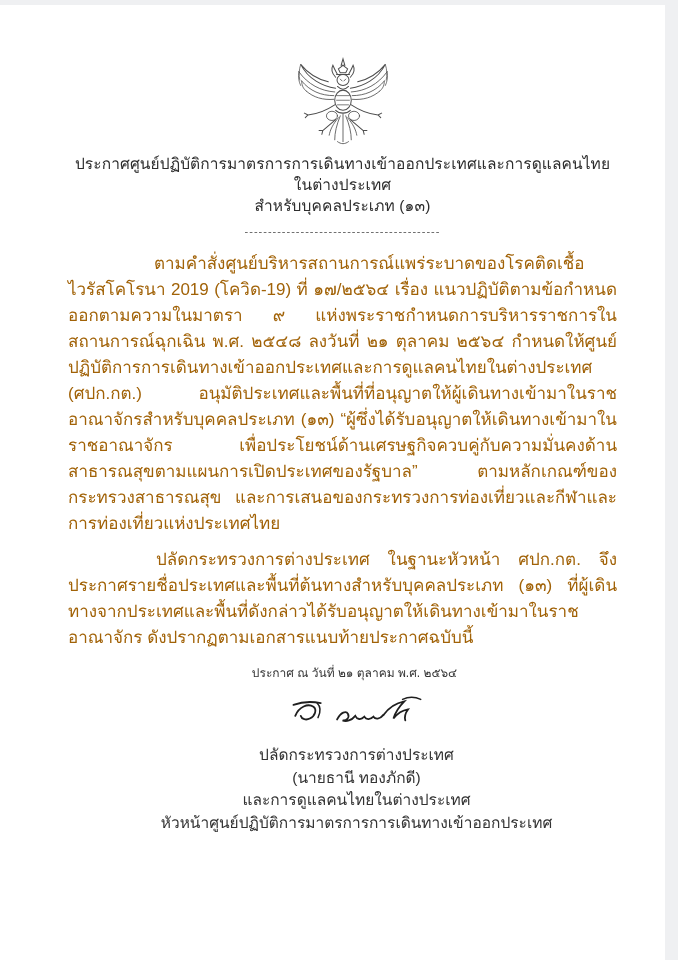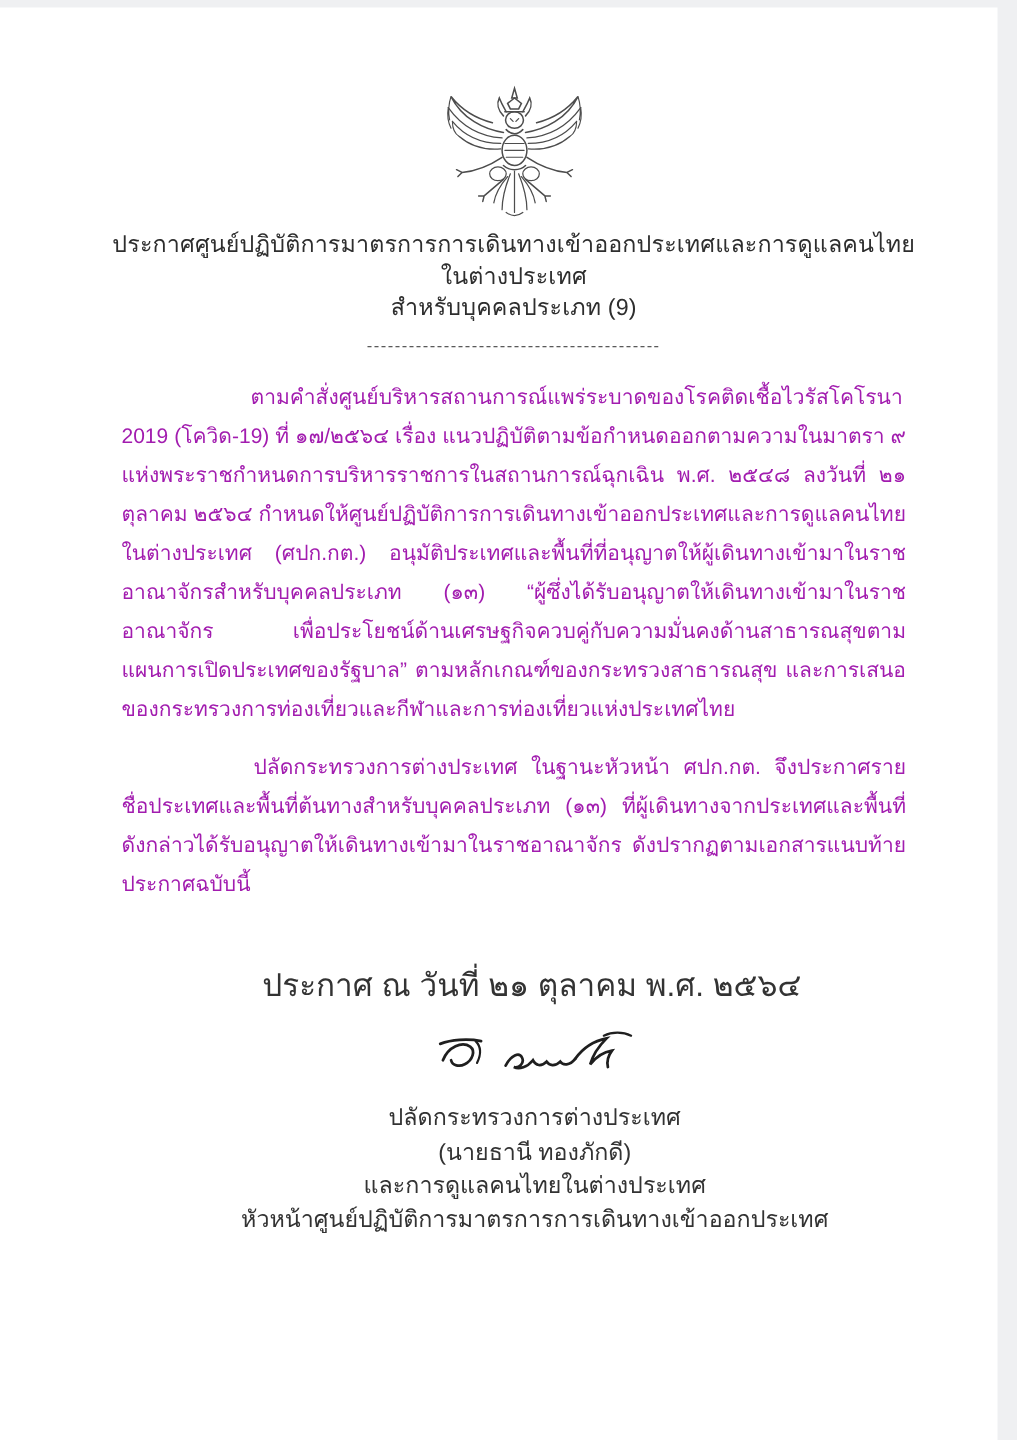--- a/index.html
+++ b/index.html
@@ -36,34 +36,34 @@
   .separator {
     text-align: center;
     font-size: 11px;
     letter-spacing: 1px;
     color: #5a5a5a;
     margin-top: 9px;
     white-space: nowrap;
     overflow: hidden;
   }
   .body-para {
-    font-size: 14px;
+    font-size: 17px;
     line-height: 26px;
     text-align: justify;
     overflow-wrap: anywhere;
-    margin: 13px;
-    color: #a21caf;
+    margin: 0;
+    color: #a16207;
   }
   .para1 { margin-top: 14px; text-indent: 86px; }
   .para2 { margin-top: 10px; text-indent: 88px; }
   .date-line {
     text-align: center;
-    font-size: 21px;
+    font-size: 12px;
     color: #333333;
-    margin-top: 38px;
+    margin-top: 12px;
     padding-left: 24px;
   }
   .signature-wrap {
     width: 160px;
     margin: 8px auto 0 auto;
     padding-left: 30px;
     height: 48px;
     display: flex; align-items: center; justify-content: center;
   }
   .sig-block {
@@ -122,21 +122,21 @@
         <path d="M52 68 L38 80 M38 80 l-4 0 M38 80 l-1 4"></path>
         <path d="M68 68 L82 80 M82 80 l4 0 M82 80 l1 4"></path>
 
         <path d="M60 62 L60 92 M57 64 C53 74 51 82 51 90 M63 64 C67 74 69 82 69 90 M55 66 C49 73 46 79 45 85 M65 66 C71 73 74 79 75 85" stroke-width="0.9"></path>
         <path d="M54 92 C58 95 62 95 66 92" stroke-width="0.9"></path>
       </svg>
     </div>
 
     <div class="doc-title">
       <div>ประกาศศูนย์ปฏิบัติการมาตรการการเดินทางเข้าออกประเทศและการดูแลคนไทยในต่างประเทศ</div>
-      <div>สำหรับบุคคลประเภท (9)</div>
+      <div>สำหรับบุคคลประเภท (๑๓)</div>
     </div>
 
     <div class="separator">------------------------------------------</div>
 
     <p class="body-para para1">ตามคำสั่งศูนย์บริหารสถานการณ์แพร่ระบาดของโรคติดเชื้อไวรัสโคโรนา 2019 (โควิด-19) ที่ ๑๗/๒๕๖๔ เรื่อง แนวปฏิบัติตามข้อกำหนดออกตามความในมาตรา ๙ แห่งพระราชกำหนดการบริหารราชการในสถานการณ์ฉุกเฉิน พ.ศ. ๒๕๔๘ ลงวันที่ ๒๑ ตุลาคม ๒๕๖๔ กำหนดให้ศูนย์ปฏิบัติการการเดินทางเข้าออกประเทศและการดูแลคนไทยในต่างประเทศ (ศปก.กต.) อนุมัติประเทศและพื้นที่ที่อนุญาตให้ผู้เดินทางเข้ามาในราชอาณาจักรสำหรับบุคคลประเภท (๑๓) “ผู้ซึ่งได้รับอนุญาตให้เดินทางเข้ามาในราชอาณาจักร เพื่อประโยชน์ด้านเศรษฐกิจควบคู่กับความมั่นคงด้านสาธารณสุขตามแผนการเปิดประเทศของรัฐบาล” ตามหลักเกณฑ์ของกระทรวงสาธารณสุข และการเสนอของกระทรวงการท่องเที่ยวและกีฬาและการท่องเที่ยวแห่งประเทศไทย</p>
     <p class="body-para para2">ปลัดกระทรวงการต่างประเทศ ในฐานะหัวหน้า ศปก.กต. จึงประกาศรายชื่อประเทศและพื้นที่ต้นทางสำหรับบุคคลประเภท (๑๓) ที่ผู้เดินทางจากประเทศและพื้นที่ดังกล่าวได้รับอนุญาตให้เดินทางเข้ามาในราชอาณาจักร ดังปรากฏตามเอกสารแนบท้ายประกาศฉบับนี้</p>
 
     <div class="date-line">ประกาศ ณ วันที่ ๒๑ ตุลาคม พ.ศ. ๒๕๖๔</div>
 
     <div class="signature-wrap">

